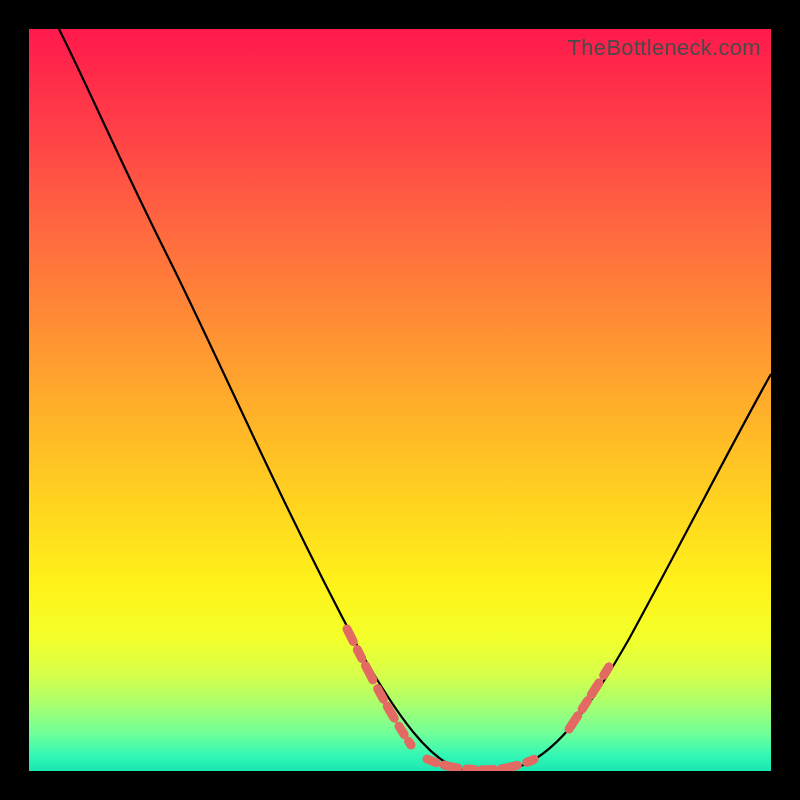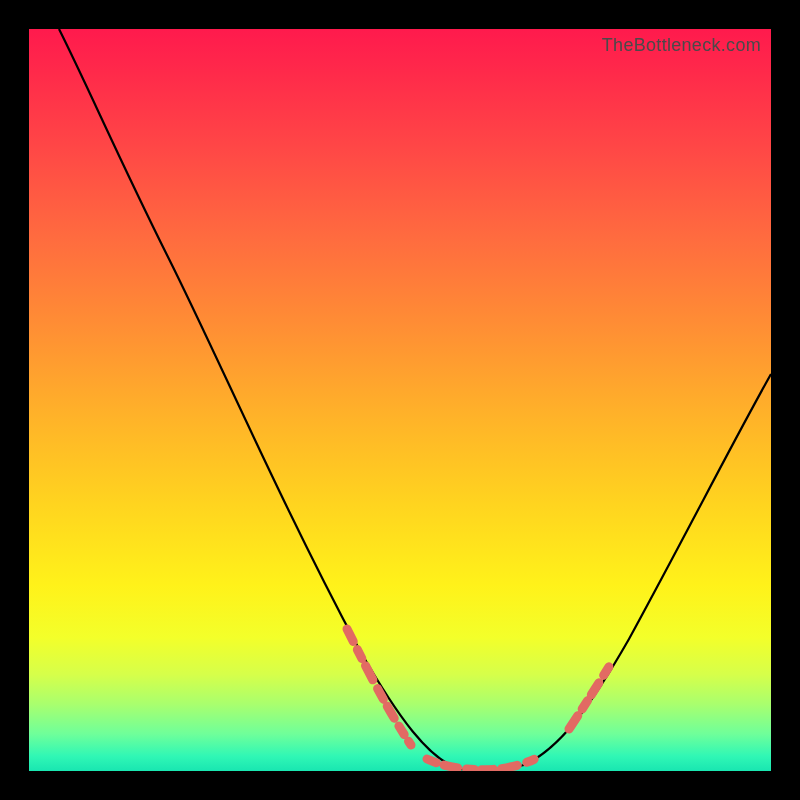--- a/index.html
+++ b/index.html
@@ -31,21 +31,21 @@
       #a9ff6e 91%,
       #6fff9a 95%,
       #30f7b5 98%,
       #19e6b1 100%);
   }
   .watermark {
     position: absolute;
     top: 6px;
     right: 10px;
     color: #4a4a4a;
-    font-size: 18px;
+    font-size: 22px;
     font-weight: 500;
     letter-spacing: 0.3px;
     user-select: none;
   }
   svg.curve {
     position: absolute;
     left: 0;
     top: 0;
     width: 742px;
     height: 742px;

